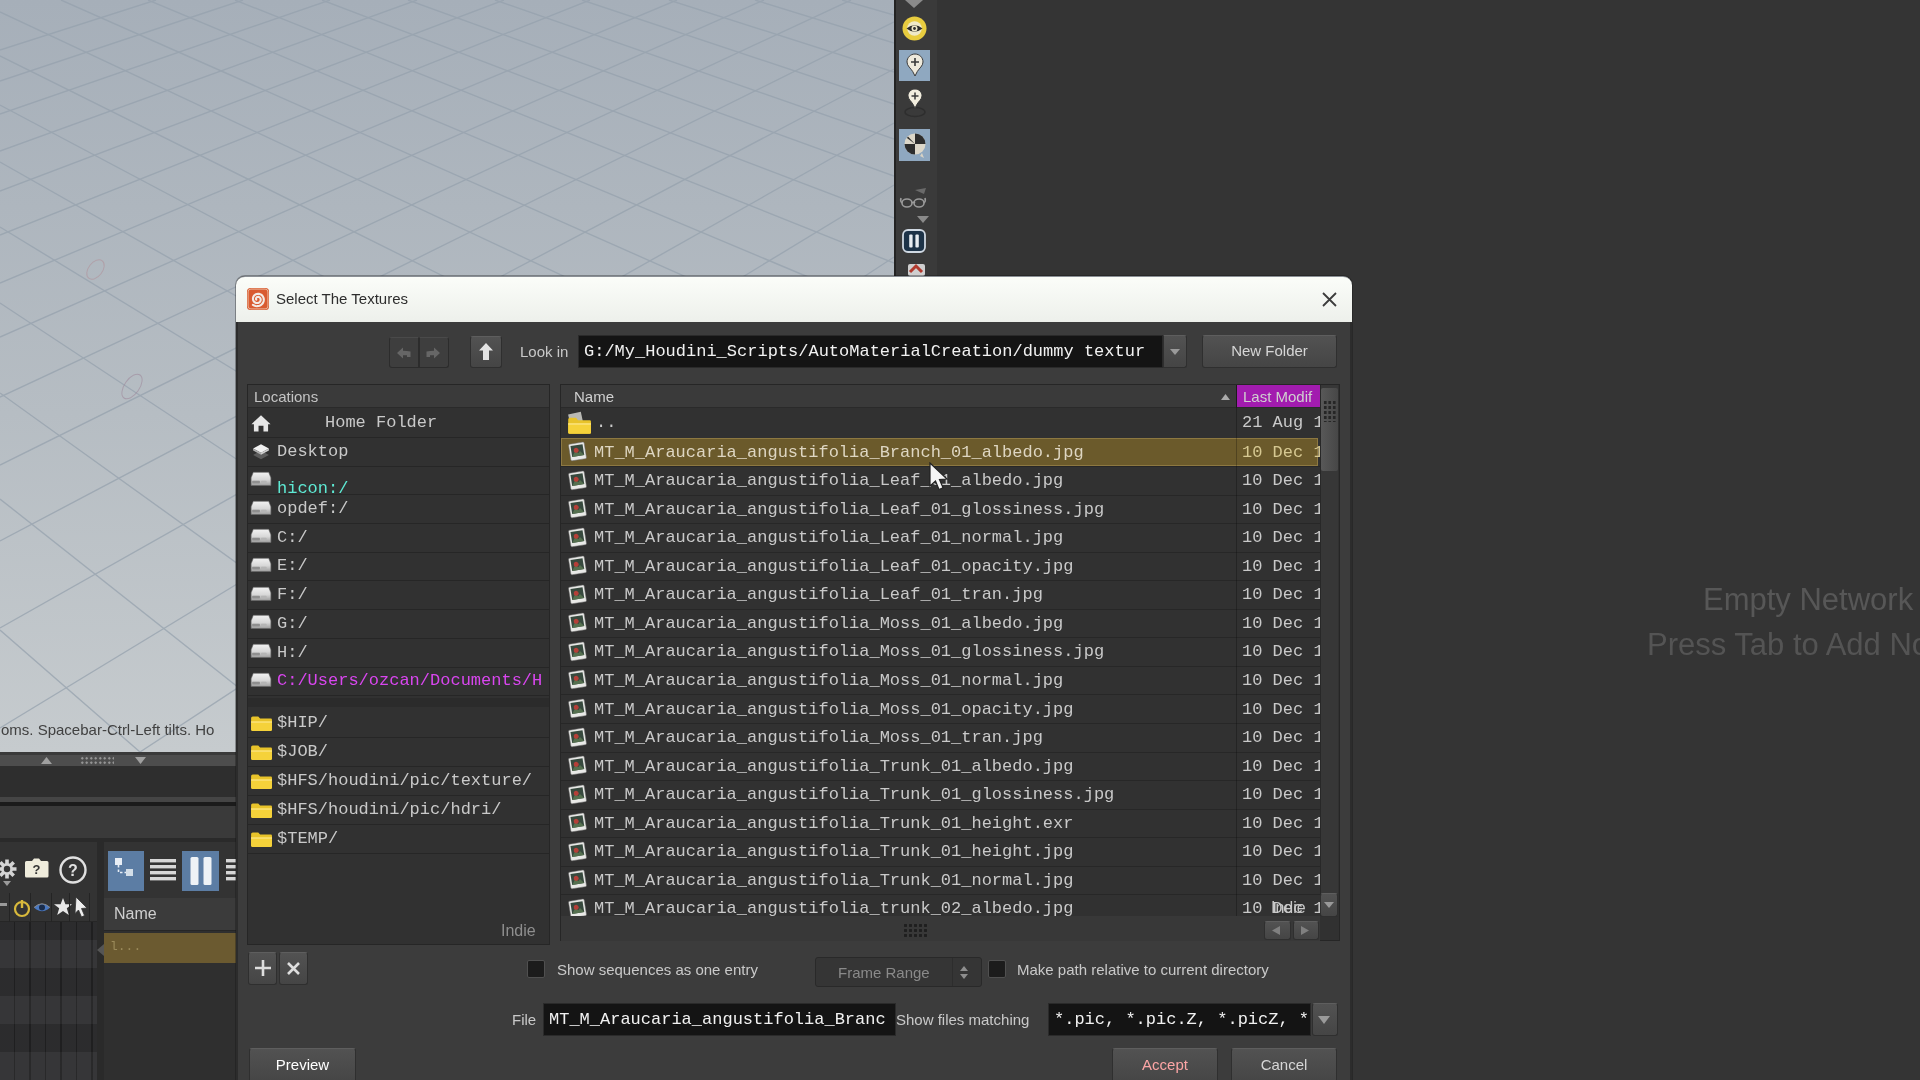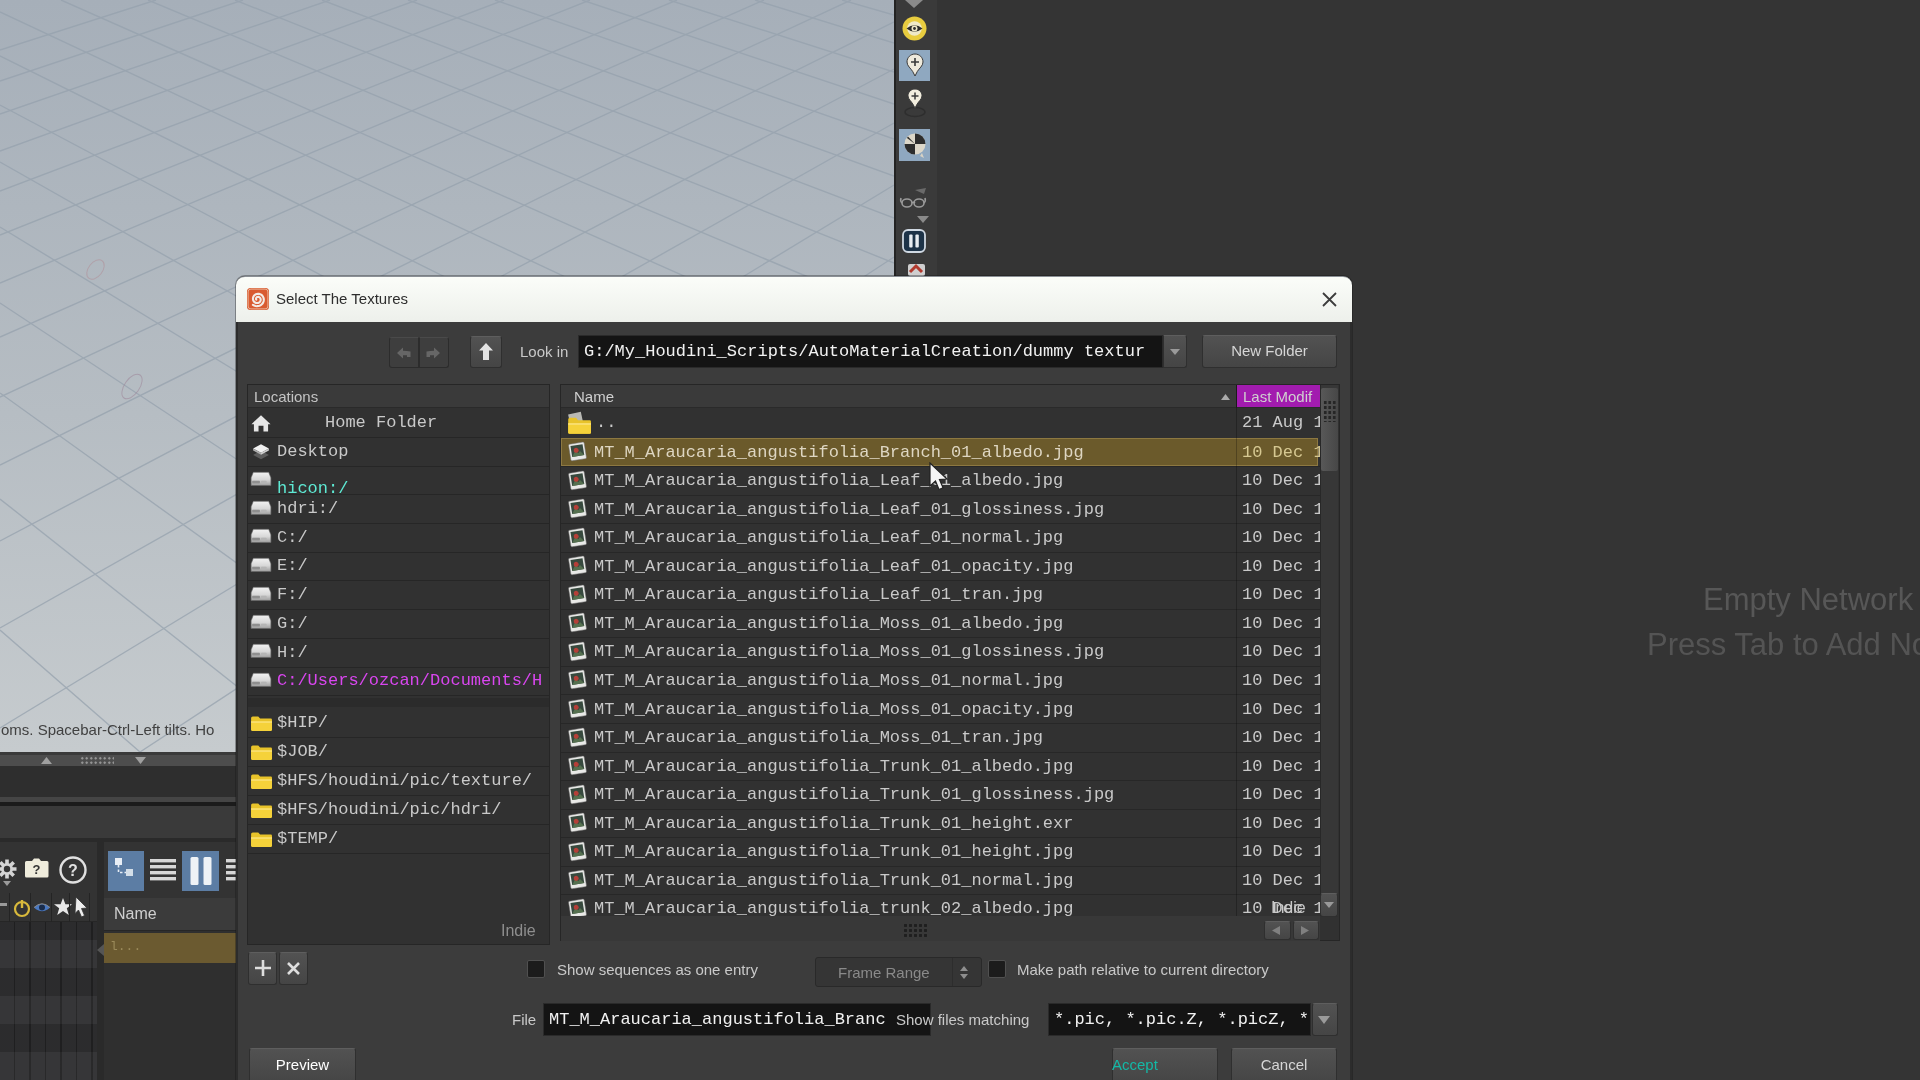--- a/index.html
+++ b/index.html
@@ -277,21 +277,21 @@
 <div class="abs mono" style="left:277px;top:442px;font-size:17px;color:#c9c9c9;white-space:pre;">Desktop</div>
 <div class="abs" style="left:248px;top:466px;width:301px;height:1px;background:rgba(0,0,0,0.22);"></div>
 <svg class="abs" style="left:250px;top:471px" width="22" height="18" viewBox="0 0 20 16">
     <use href="#drive"></use>
   </svg>
 <div class="abs mono" style="left:277px;top:479px;font-size:17px;color:#5eead4;white-space:pre;">hicon:/</div>
 <div class="abs" style="left:248px;top:494px;width:301px;height:1px;background:rgba(0,0,0,0.22);"></div>
 <svg class="abs" style="left:250px;top:500px" width="22" height="18" viewBox="0 0 20 16">
     <use href="#drive"></use>
   </svg>
-<div class="abs mono" style="left:277px;top:499px;font-size:17px;color:#c9c9c9;white-space:pre;">hdri:/</div>
+<div class="abs mono" style="left:277px;top:499px;font-size:17px;color:#c9c9c9;white-space:pre;">opdef:/</div>
 <div class="abs" style="left:248px;top:523px;width:301px;height:1px;background:rgba(0,0,0,0.22);"></div>
 <svg class="abs" style="left:250px;top:528px" width="22" height="18" viewBox="0 0 20 16">
     <use href="#drive"></use>
   </svg>
 <div class="abs mono" style="left:277px;top:528px;font-size:17px;color:#c9c9c9;white-space:pre;">C:/</div>
 <div class="abs" style="left:248px;top:552px;width:301px;height:1px;background:rgba(0,0,0,0.22);"></div>
 <svg class="abs" style="left:250px;top:557px" width="22" height="18" viewBox="0 0 20 16">
     <use href="#drive"></use>
   </svg>
 <div class="abs mono" style="left:277px;top:556px;font-size:17px;color:#c9c9c9;white-space:pre;">E:/</div>
@@ -485,29 +485,29 @@
 <div class="abs" style="left:557px;top:961px;font-size:15px;color:#c9c9c9;">Show sequences as one entry</div>
 <div class="abs" style="left:815px;top:957px;width:167px;height:30px;background:#353535;border:1px solid #292929;border-radius:3px;">
 <div class="abs" style="left:22px;top:6px;font-size:15px;color:#8a8a8a;">Frame Range</div>
 <div class="abs" style="left:136px;top:0;width:1px;height:28px;background:#2d2d2d;"></div>
 <div class="abs" style="left:144px;top:8px;width:8px;height:5px;background:#8e8e8e;clip-path:polygon(50% 0,0 100%,100% 100%);"></div>
 <div class="abs" style="left:144px;top:16px;width:8px;height:5px;background:#8e8e8e;clip-path:polygon(0 0,100% 0,50% 100%);"></div>
   </div>
 <div class="abs" style="left:988px;top:960px;width:18px;height:18px;background:#1c1c1c;border:1px solid #505050;border-radius:2px;"></div>
 <div class="abs" style="left:1017px;top:961px;font-size:15px;color:#c9c9c9;">Make path relative to current directory</div>
 <div class="abs" style="left:512px;top:1011px;font-size:15px;color:#c9c9c9;">File</div>
-<div class="abs mono" style="left:543px;top:1003px;width:388px;height:33px;background:#141414;border:1px solid #2a2a2a;overflow:hidden;">
+<div class="abs mono" style="left:543px;top:1003px;width:353px;height:33px;background:#141414;border:1px solid #2a2a2a;overflow:hidden;">
     <div class="abs" style="left:5px;top:6px;font-size:17px;color:#f2f2f2;white-space:pre;">MT_M_Araucaria_angustifolia_Branc</div>
   </div>
 <div class="abs" style="left:896px;top:1011px;font-size:15px;color:#c9c9c9;">Show files matching</div>
 <div class="abs mono" style="left:1048px;top:1003px;width:263px;height:33px;background:#141414;border:1px solid #2a2a2a;overflow:hidden;">
     <div class="abs" style="left:5px;top:6px;font-size:17px;color:#f2f2f2;white-space:pre;">*.pic, *.pic.Z, *.picZ, *</div>
   </div>
 <div class="abs" style="left:1312px;top:1003px;width:26px;height:33px;background:linear-gradient(#525252,#454545);border:1px solid #2f2f2f;border-top-color:#5e5e5e;border-radius:3px;"></div>
 <div class="abs" style="left:1318px;top:1016px;width:12px;height:8px;background:#9a9a9a;clip-path:polygon(0 0,100% 0,50% 100%);"></div>
 <div class="abs" style="left:249px;top:1048px;width:107px;height:36px;background:linear-gradient(#525252,#454545);border:1px solid #2f2f2f;border-top-color:#5e5e5e;border-radius:3px;"></div>
 <div class="abs" style="left:249px;top:1056px;width:107px;text-align:center;font-size:15px;color:#ffffff;">Preview</div>
 <div class="abs" style="left:1112px;top:1048px;width:106px;height:36px;background:linear-gradient(#525252,#454545);border:1px solid #2f2f2f;border-top-color:#5e5e5e;border-radius:3px;"></div>
-<div class="abs" style="left:1112px;top:1056px;width:106px;font-size:15px;color:#14b8a6;">Accept</div>
+<div class="abs" style="left:1112px;top:1056px;width:106px;text-align:center;font-size:15px;color:#fca5a5;">Accept</div>
 <div class="abs" style="left:1231px;top:1048px;width:106px;height:36px;background:linear-gradient(#525252,#454545);border:1px solid #2f2f2f;border-top-color:#5e5e5e;border-radius:3px;"></div>
 <div class="abs" style="left:1231px;top:1056px;width:106px;text-align:center;font-size:15px;color:#d6d6d6;">Cancel</div>
 <svg class="abs" style="left:928px;top:462px" width="22" height="32" viewBox="0 0 22 32">
     <path d="M2 1 L2 24 L7.5 19 L11 27.5 L15 25.8 L11.5 17.5 L19 17 Z" fill="#f5f5f5" stroke="#222" stroke-width="1.2"></path>
   </svg>
 </body></html>

